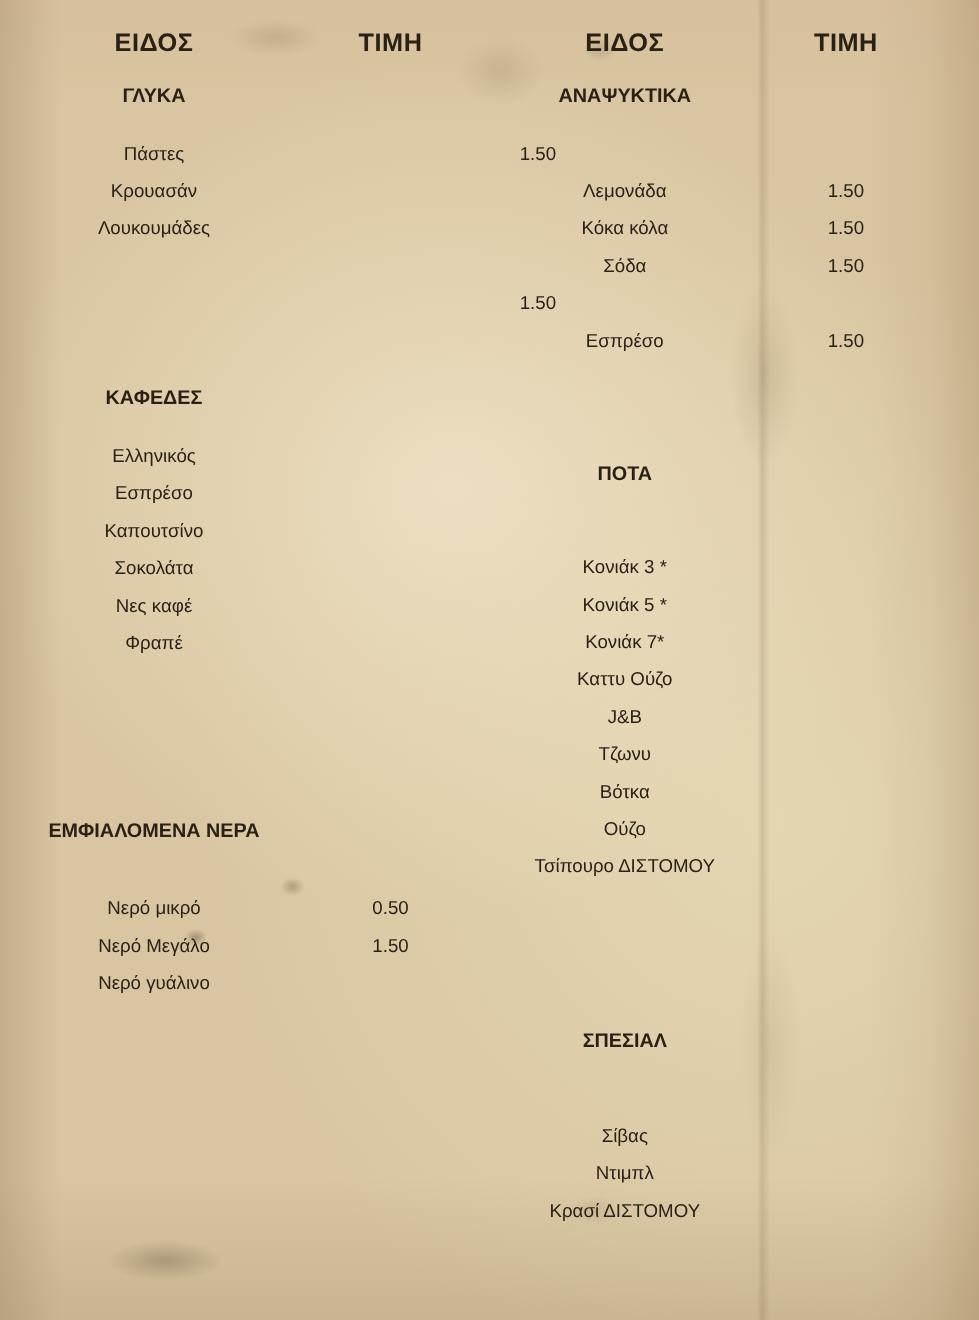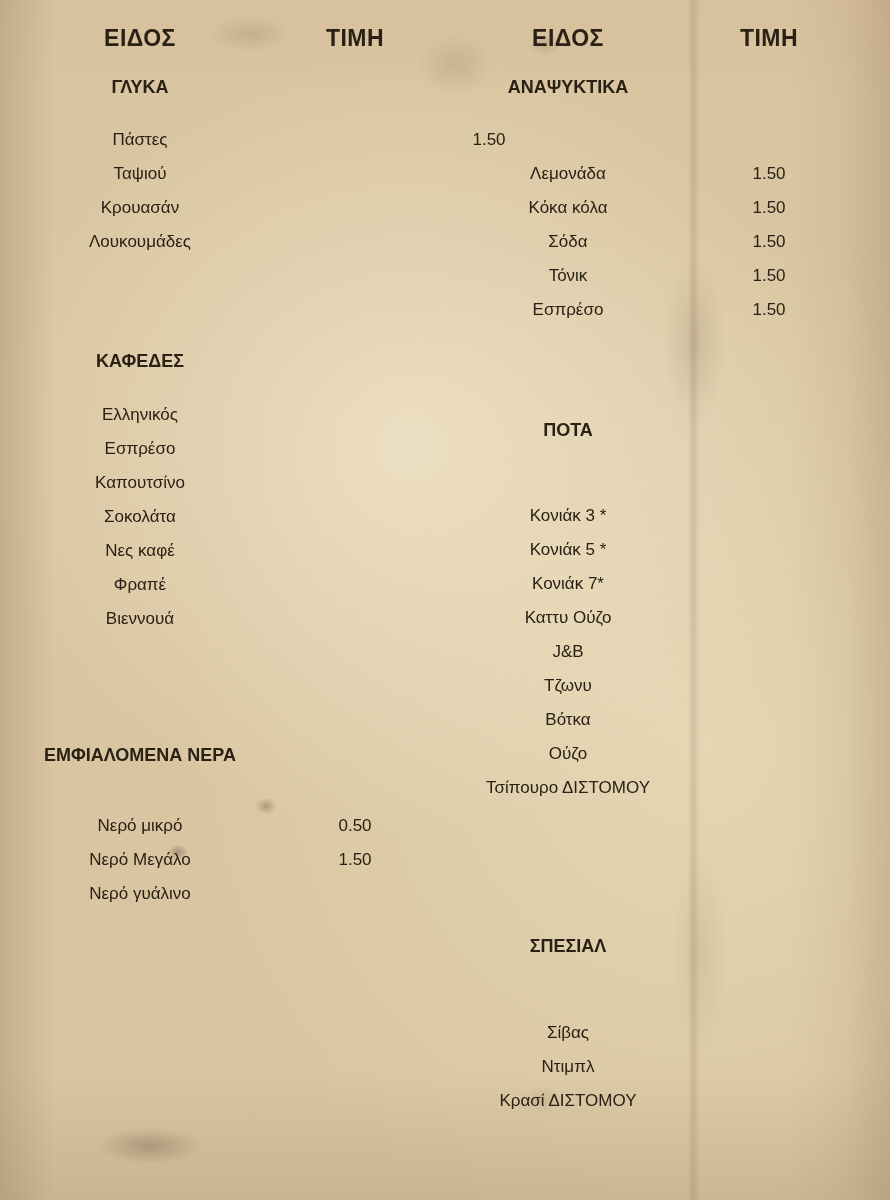--- a/index.html
+++ b/index.html
@@ -49,24 +49,20 @@
   </div>
 </div>
 
 <div class="title" style="top:77px">ΓΛΥΚΑ</div>
 <div class="sec" style="top:123px">
   <div class="row">
     <div class="ci">Πάστες</div>
     <div class="cp"></div>
   </div>
   <div class="row">
-    <div class="ci">Ταψιού</div>
-    <div class="cp"></div>
-  </div>
-  <div class="row">
     <div class="ci">Κρουασάν</div>
     <div class="cp"></div>
   </div>
   <div class="row">
     <div class="ci">Λουκουμάδες</div>
     <div class="cp"></div>
   </div>
 </div>
 
 <div class="title" style="top:351px">ΚΑΦΕΔΕΣ</div>
@@ -88,24 +84,20 @@
     <div class="cp"></div>
   </div>
   <div class="row">
     <div class="ci">Νες καφέ</div>
     <div class="cp"></div>
   </div>
   <div class="row">
     <div class="ci">Φραπέ</div>
     <div class="cp"></div>
   </div>
-  <div class="row">
-    <div class="ci">Βιεννουά</div>
-    <div class="cp"></div>
-  </div>
 </div>
 
 <div class="title" style="top:745px">ΕΜΦΙΑΛΟΜΕΝΑ ΝΕΡΑ</div>
 <div class="sec" style="top:809px">
   <div class="row">
     <div class="ci">Νερό μικρό</div>
     <div class="cp">0.50</div>
   </div>
   <div class="row">
     <div class="ci">Νερό Μεγάλο</div>
@@ -135,21 +127,20 @@
   </div>
   <div class="row">
     <div class="ci">Κόκα κόλα</div>
     <div class="cp">1.50</div>
   </div>
   <div class="row">
     <div class="ci">Σόδα</div>
     <div class="cp">1.50</div>
   </div>
   <div class="row">
-    <div class="ci">Τόνικ</div>
     <div class="cp">1.50</div>
   </div>
   <div class="row">
     <div class="ci">Εσπρέσο</div>
     <div class="cp">1.50</div>
   </div>
 </div>
 
 <div class="title" style="top:420px;left:428px">ΠΟΤΑ</div>
 <div class="sec col-right" style="top:499px">

